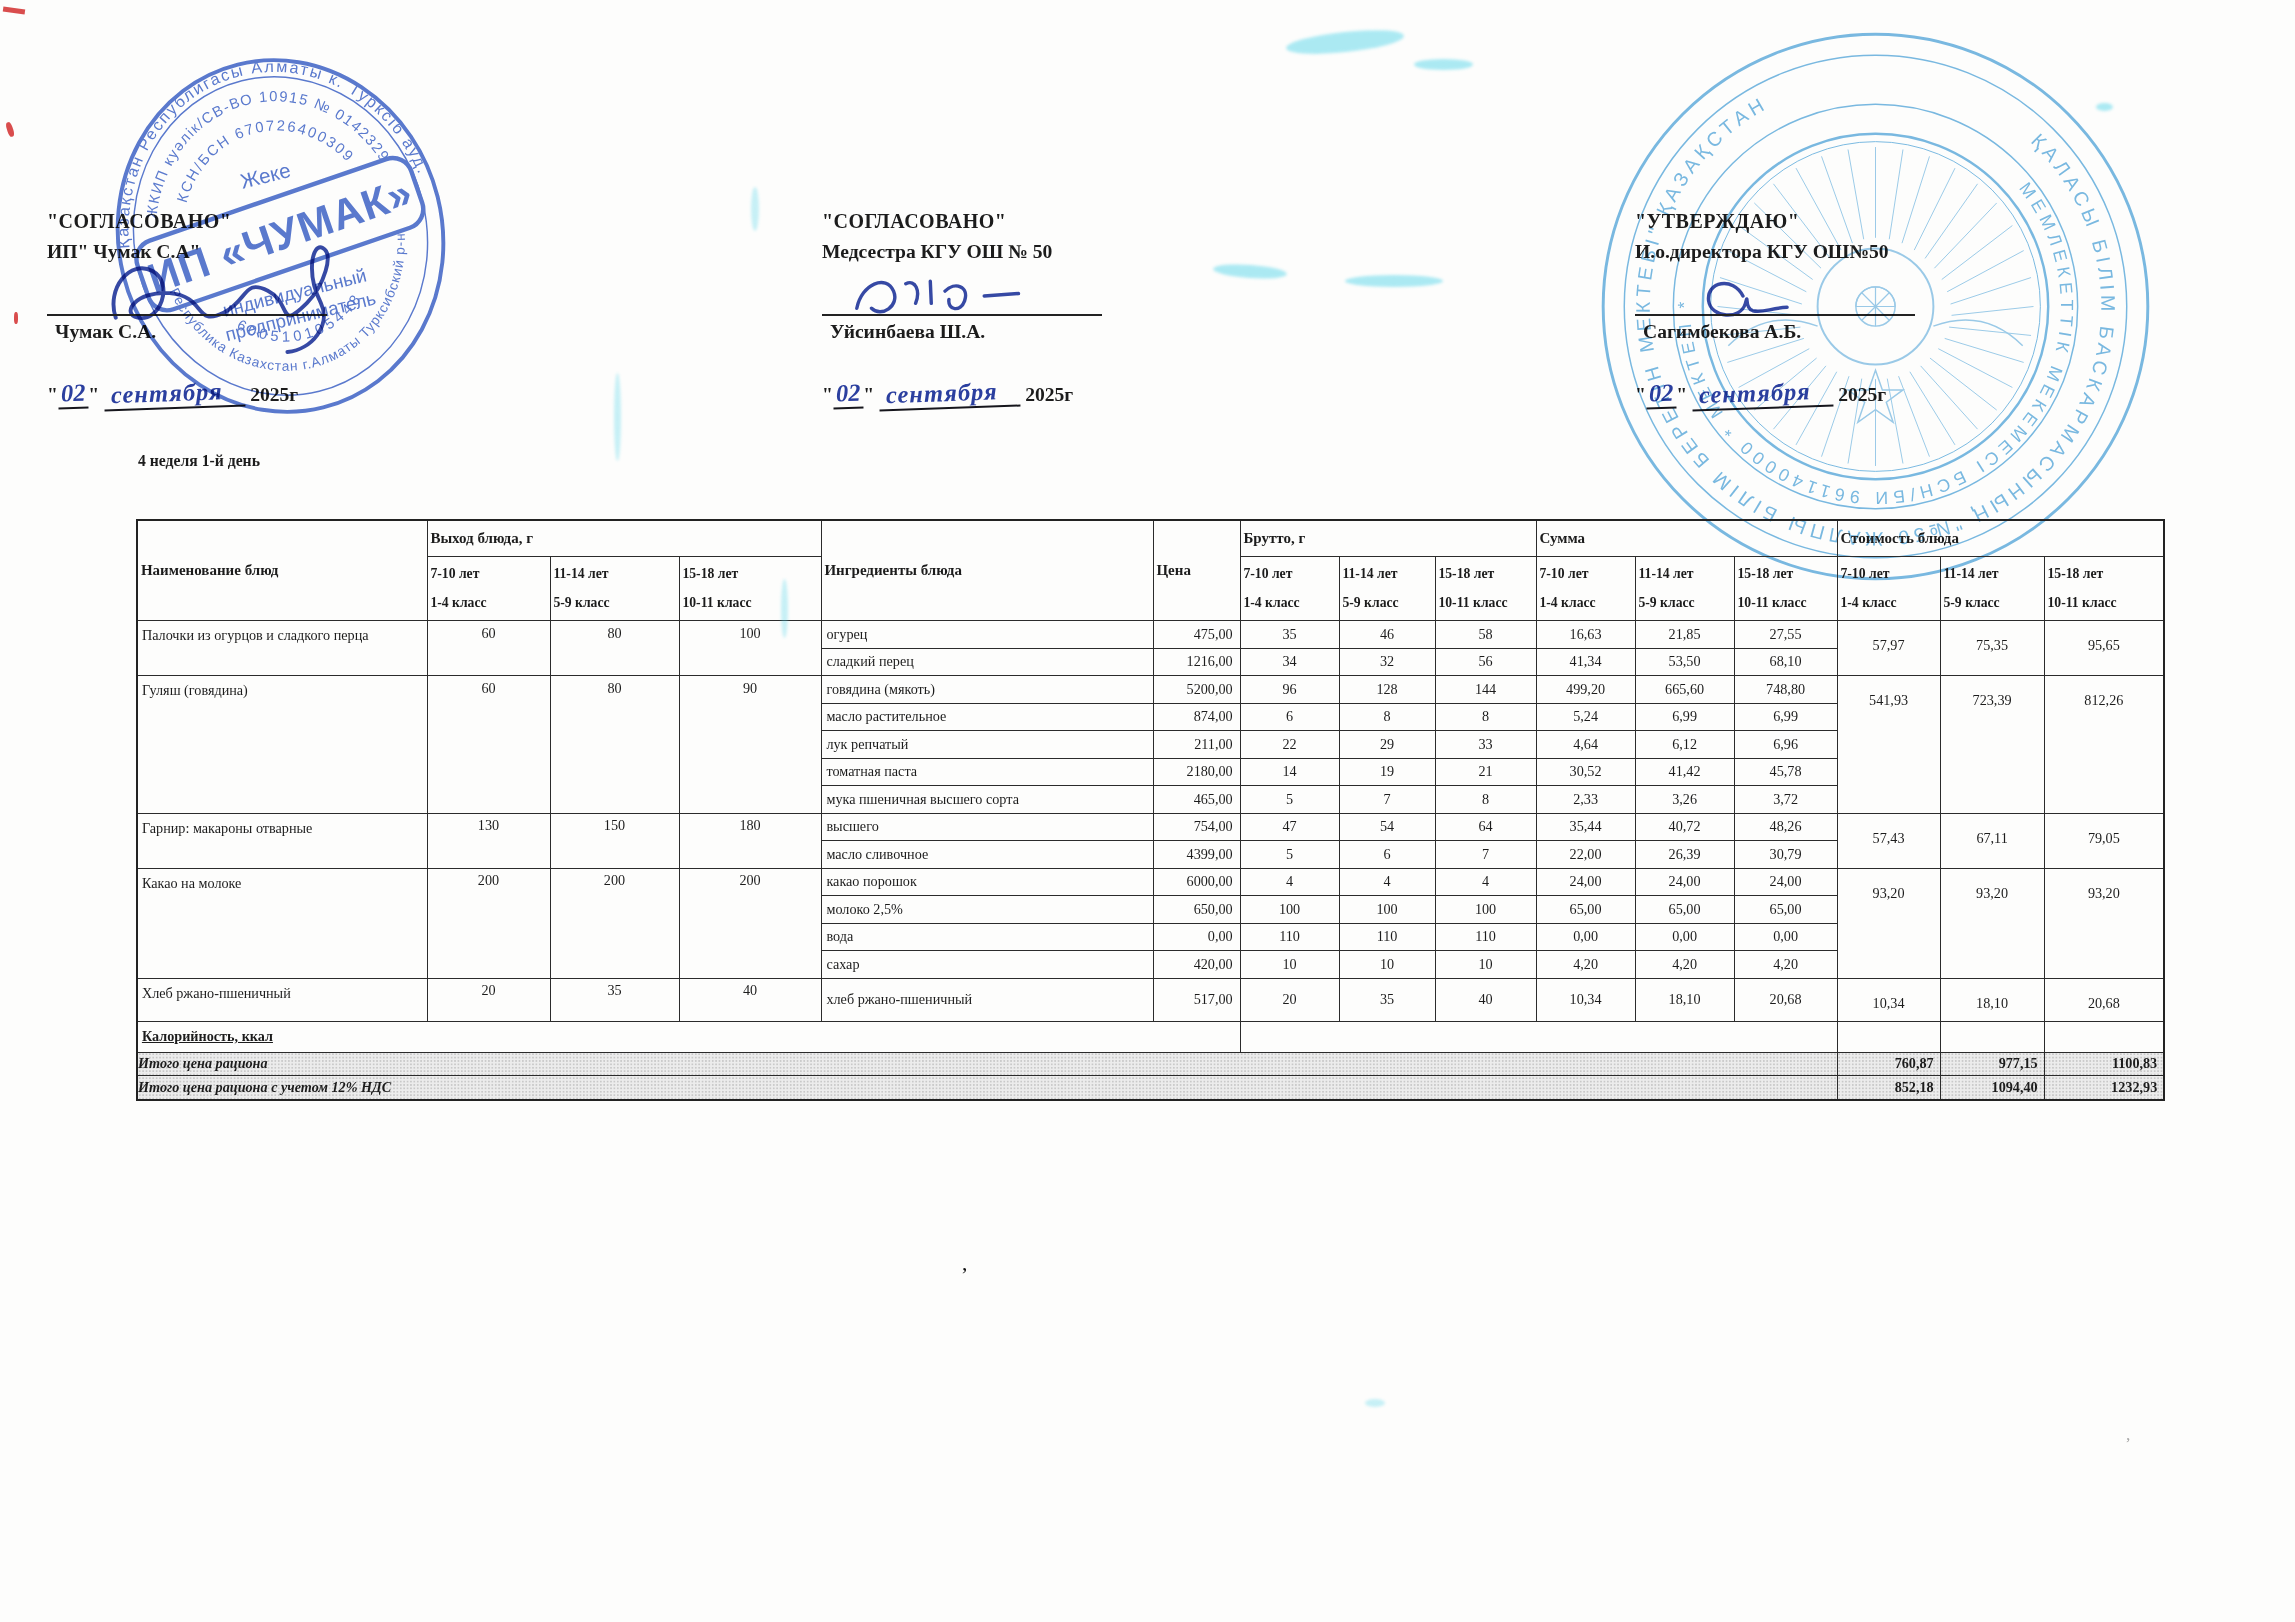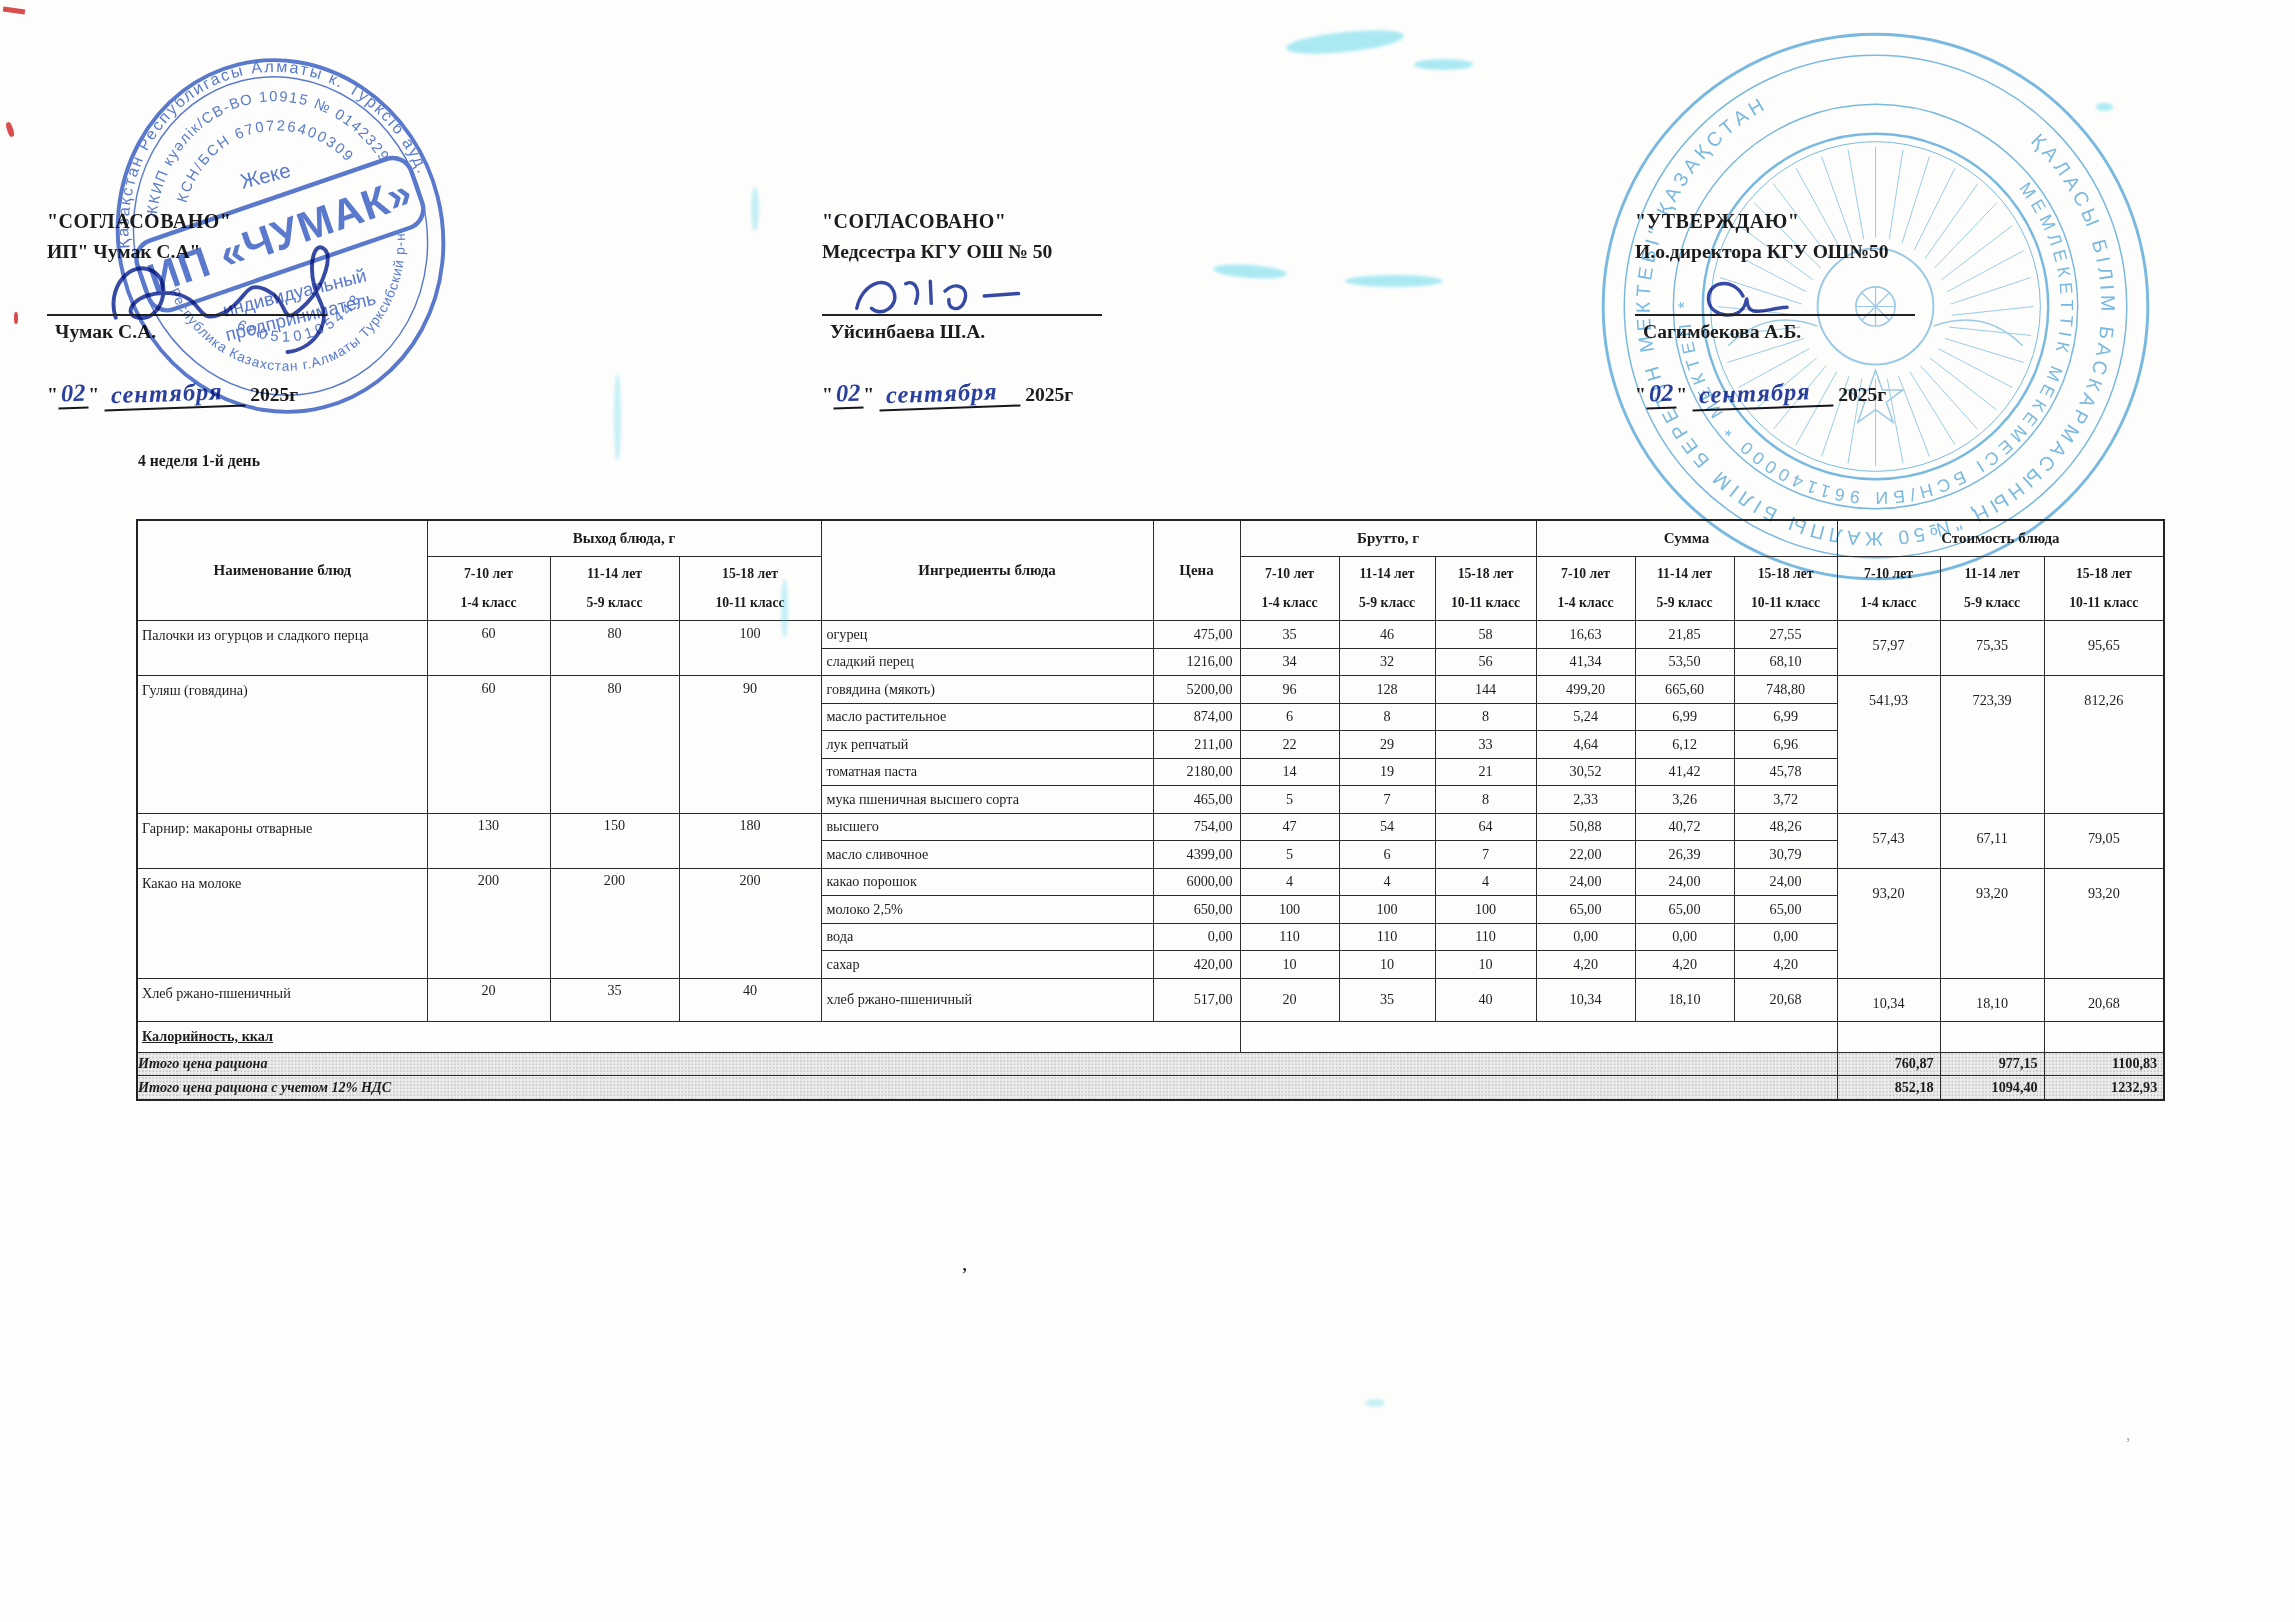--- a/index.html
+++ b/index.html
@@ -19,21 +19,21 @@
   .sig-svg{position:absolute;pointer-events:none;}
   
   .stamp{position:absolute;mix-blend-mode:multiply;pointer-events:none;}
   
   #week-label{position:absolute;left:138px;top:452px;font-size:15.7px;font-weight:bold;}
   
   #tablewrap{position:absolute;left:136px;top:519px;}
   table{border-collapse:collapse;table-layout:fixed;width:2027px;background:transparent;}
   th,td{border:1.5px solid #2b2b2b;font-size:14.2px;padding:0 2.9px;overflow:hidden;}
   table{border:2.5px solid #222;}
-  thead th{font-weight:bold;text-align:center;vertical-align:middle;}
+  thead th{font-weight:bold;text-align:left;vertical-align:middle;}
   .grp{height:35px;font-size:15px;}
   .age{height:63px;font-size:13.7px;line-height:2.1;}
   tbody td{height:26.5px;vertical-align:middle;}
   td.dish{vertical-align:top;text-align:left;padding:2px 3.9px;line-height:1.8;}
   td.yield{vertical-align:top;text-align:center;padding-top:3.9px;}
   td.cost{vertical-align:top;text-align:center;padding-top:16px;}
   td.ing{text-align:left;padding-left:4.9px;}
   td.price{text-align:right;padding-right:6.9px;}
   td.gross,td.sum{text-align:center;}
   tr.cal td{height:29.5px;}
@@ -324,21 +324,21 @@
           <tr>
             <td class="dish" rowspan="2">Гарнир: макароны отварные</td>
             <td class="yield" rowspan="2">130</td>
             <td class="yield" rowspan="2">150</td>
             <td class="yield" rowspan="2">180</td>
             <td class="ing">высшего</td>
             <td class="price">754,00</td>
             <td class="gross">47</td>
             <td class="gross">54</td>
             <td class="gross">64</td>
-            <td class="sum">50,88</td>
+            <td class="sum">35,44</td>
             <td class="sum">40,72</td>
             <td class="sum">48,26</td>
             <td class="cost" rowspan="2">57,43</td>
             <td class="cost" rowspan="2">67,11</td>
             <td class="cost" rowspan="2">79,05</td>
           </tr>
           <tr>
             <td class="ing">масло сливочное</td>
             <td class="price">4399,00</td>
             <td class="gross">5</td>

